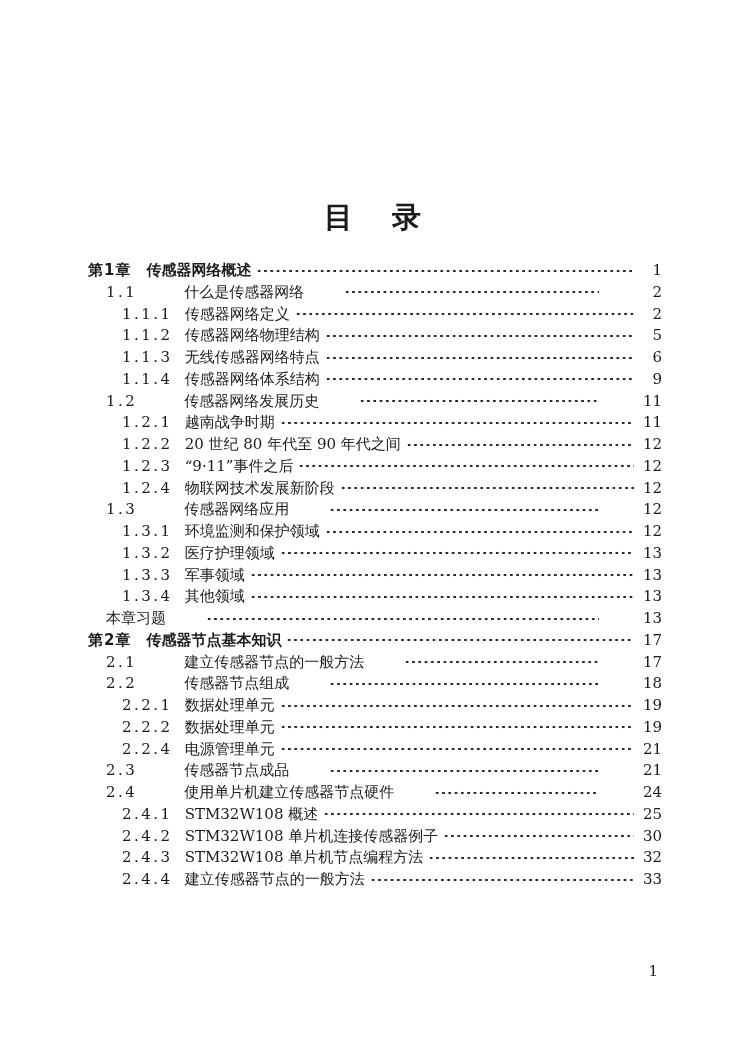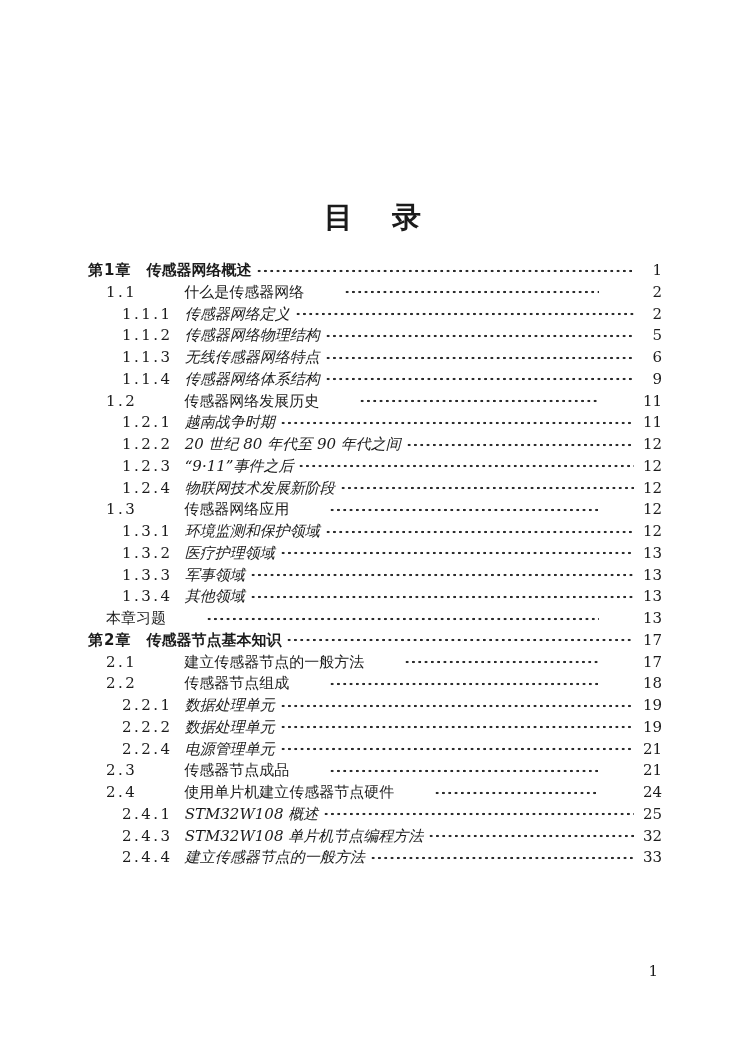--- a/index.html
+++ b/index.html
@@ -40,21 +40,21 @@
     line-height: 21.75px;
   }
   .row.lv1 {
     font-family: "DejaVu Sans", "Liberation Sans", sans-serif;
     font-weight: 700;
     font-size: 15px;
     align-items: center;
   }
   .row.lv2 { padding-left: 18px; gap: 35px; }
   .row.lv3 { padding-left: 34px; }
-  .row.lv3 .t { font-style: italic; }
+  .row.lv3 .t { }
   .num { letter-spacing: 2.5px; margin-right: 12px; white-space: pre; }
   .lv1 .num { letter-spacing: 1px; margin-right: 15px; }
   .t { white-space: pre; }
   .leader {
     flex: 1;
     align-self: stretch;
     margin: 0 6px 0 5px;
     background-image: radial-gradient(circle, #2c2c2c 1.15px, rgba(0,0,0,0) 1.6px);
     background-size: 6.3px 6.3px;
     background-position: 0 center;
@@ -233,20 +233,26 @@
           <span class="leader"></span>
           <span class="pg">24</span>
         </div>
         <div class="row lv3">
           <span class="num">2.4.1</span>
           <span class="t">STM32W108 概述</span>
           <span class="leader"></span>
           <span class="pg">25</span>
         </div>
         <div class="row lv3">
+          <span class="num">2.4.2</span>
+          <span class="t">STM32W108 单片机连接传感器例子</span>
+          <span class="leader"></span>
+          <span class="pg">30</span>
+        </div>
+        <div class="row lv3">
           <span class="num">2.4.3</span>
           <span class="t">STM32W108 单片机节点编程方法</span>
           <span class="leader"></span>
           <span class="pg">32</span>
         </div>
         <div class="row lv3">
           <span class="num">2.4.4</span>
           <span class="t">建立传感器节点的一般方法</span>
           <span class="leader"></span>
           <span class="pg">33</span>

